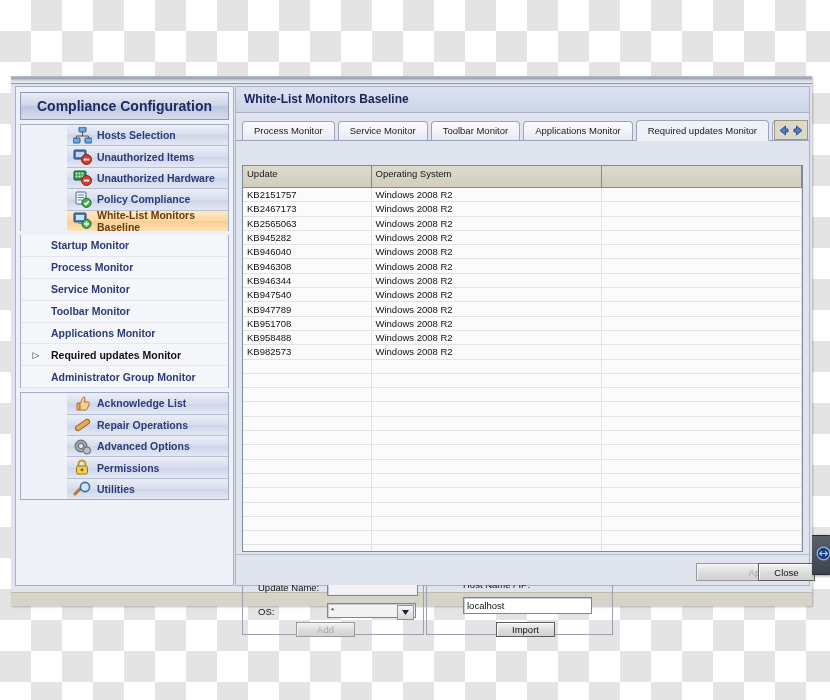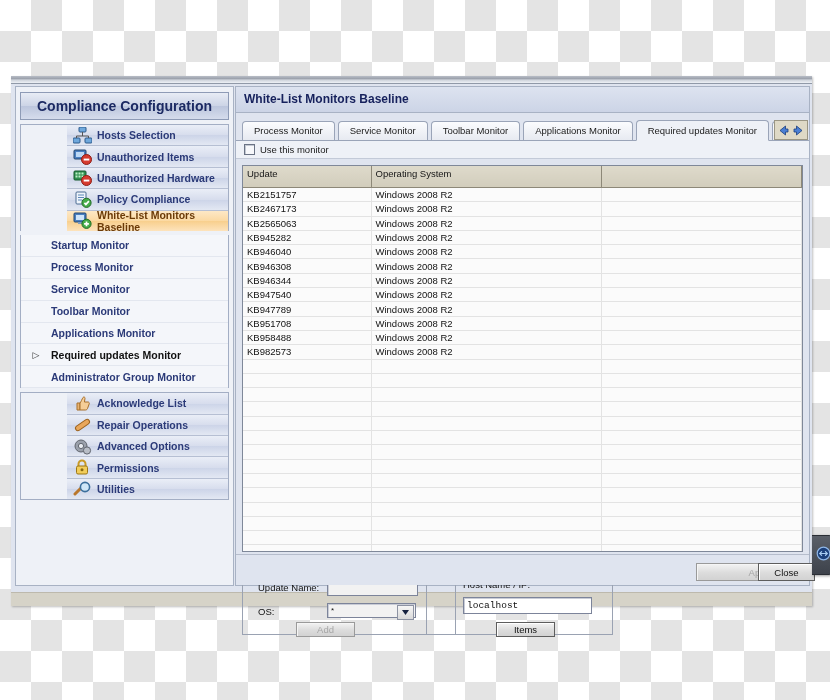--- a/index.html
+++ b/index.html
@@ -135,21 +135,21 @@
   }
   .gb-title{
     position:absolute;top:-6px;left:8px;padding:0 4px;background:#dfe4ef;
     font-size:9.5px;color:#111;
   }
   .lbl{position:absolute;font-size:9.5px;color:#111;}
   .tfield{
     position:absolute;background:#f2f2f2;border:1px solid #7c849a;
     box-shadow:inset 1px 1px 0 #c9ccd6;
     font-size:9.5px;color:#111;line-height:13px;padding-left:3px;
-    font-family:Liberation Mono, monospace;
+    font-family:Liberation Sans, sans-serif;
   }
   .tfield.white{background:#ffffff;}
   .combo{
     position:absolute;background:#f2f2f2;border:1px solid #7c849a;
     box-shadow:inset 1px 1px 0 #c9ccd6;display:flex;align-items:center;
     font-size:8px;color:#111;padding-left:3px;cursor:pointer;
   }
   .combo .arrow{
     position:absolute;right:1px;top:1px;width:15px;height:13px;
     background:linear-gradient(to bottom,#f6f6f6 0%,#d9d9d9 100%);
@@ -368,24 +368,20 @@
           </svg>
         </span>
         <span class="navbtn">
           <svg width="13" height="13" viewBox="0 0 13 13">
             <path d="M4.5 2L10 6.5 4.5 11 4.5 8 2 8 2 5 4.5 5z" fill="#4a7fd4" stroke="#1c3f7e" stroke-width="0.8" stroke-linejoin="round"></path>
           </svg>
         </span>
       </div>
     </div>
 
-    <div class="usebar">
-      <span class="chk"></span>
-      <span>Use this monitor</span>
-    </div>
 
     <div class="tablewrap">
       <table>
         <colgroup>
             <col class="col1">
             <col class="col2">
             <col>
           </colgroup>
         <thead>
           <tr>
@@ -522,41 +518,41 @@
             </tr>
             <tr>
               <td>&nbsp;</td>
               <td>&nbsp;</td>
               <td>&nbsp;</td>
             </tr>
           </tbody>
       </table>
     </div>
 
-    <div class="groupbox" style="left:6px;top:472px;width:180px;height:74px;padding-left:32px;">
+    <div class="groupbox" style="left:6px;top:472px;width:180px;height:74px;">
       <span class="gb-title">Add Manually</span>
       <span class="lbl" style="left:15px;top:22px;">Update Name:</span>
       <input class="tfield" style="left: 84px; top: 19px; width: 84px; height: 13px;" placeholder="">
       <span class="lbl" style="left:15px;top:46px;">OS:</span>
       <div class="combo" style="left:84px;top:43px;width:84px;height:13px;">
         <span>*</span>
         <span class="arrow">
           <svg width="7" height="5" viewBox="0 0 7 5">
               <path d="M0 0h7L3.5 5z" fill="#16223f"></path>
             </svg>
         </span>
       </div>
       <div class="btn disabled" style="left:53px;top:62px;width:57px;height:13px;">Add</div>
     </div>
 
     <div class="groupbox" style="left:190px;top:472px;width:185px;height:74px;">
       <span class="gb-title">Import from the following Host</span>
       <span class="lbl" style="left:36px;top:19px;">Host Name / IP:</span>
       <input class="tfield white" style="left: 36px; top: 37px; width: 122px; height: 13px;" placeholder="" value="localhost">
-      <div class="btn" style="left:69px;top:62px;width:57px;height:13px;">Items</div>
+      <div class="btn" style="left:69px;top:62px;width:57px;height:13px;">Import</div>
     </div>
 
     <div class="panel-foot">
       <div class="btn disabled" style="left:460px;top:8px;width:55px;height:16px;padding-left:36px;">Apply</div>
       <div class="btn" style="left:522px;top:8px;width:55px;height:16px;">Close</div>
     </div>
   </div>
 
   <div class="flyout">
     <span>

